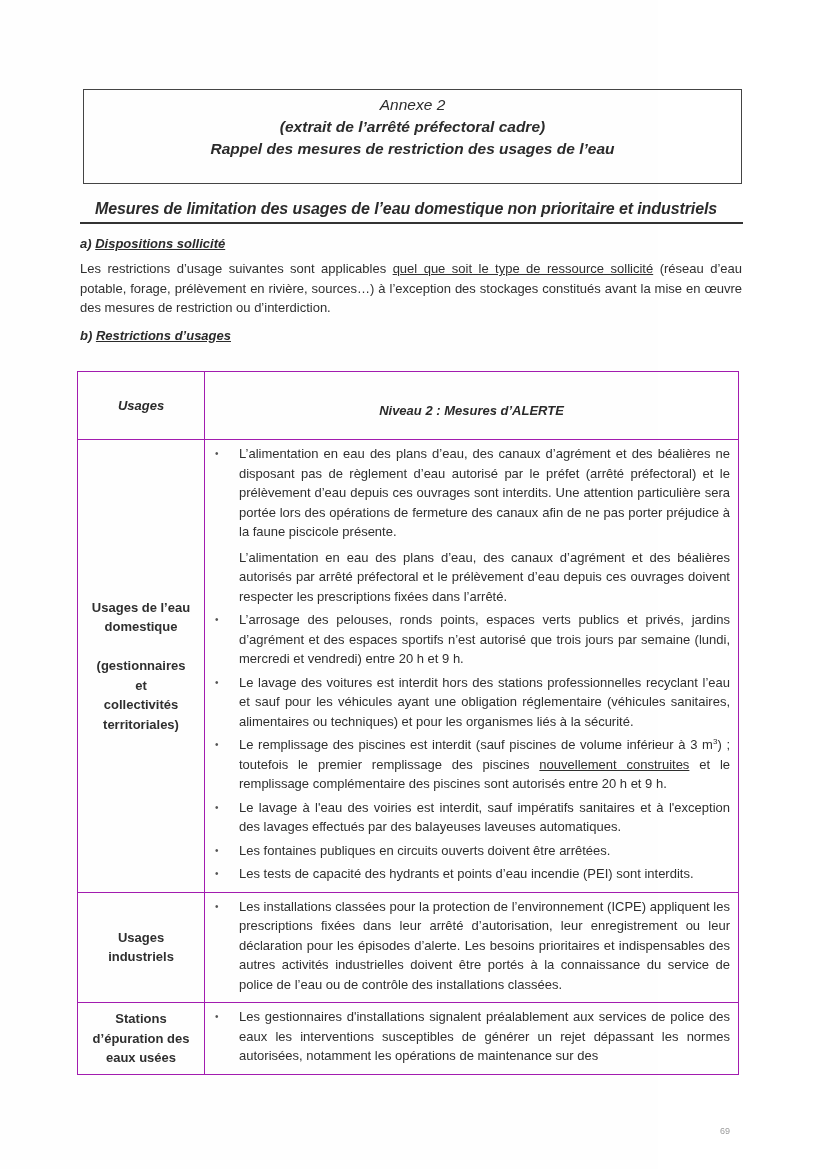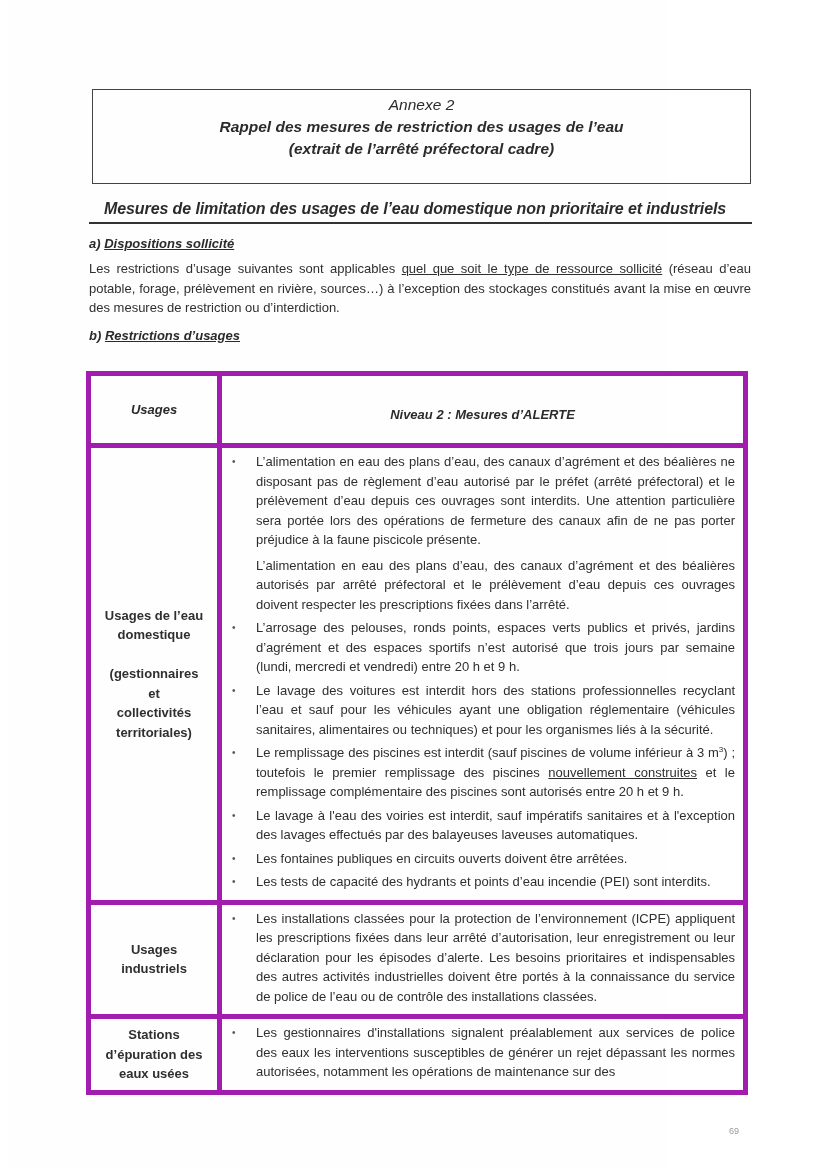--- a/index.html
+++ b/index.html
@@ -1,18 +1,18 @@
 <!DOCTYPE html>
 <html><head>
 <meta charset="utf-8">
 <style>
   html, body { margin: 0; padding: 0; background: #ffffff; }
   body { width: 826px; height: 1169px; position: relative; overflow: hidden;
          font-family: "Liberation Sans", "DejaVu Sans", sans-serif; color: #2a2a2a; }
-  .page { position: absolute; left: 0; top: 0; width: 658px; height: 1169px; background: #fefefe; margin-left: 9px; }
+  .page { position: absolute; left: 0; top: 0; width: 658px; height: 1169px; background: #fefefe; }
 
   .title-box { position: absolute; left: 83px; top: 89px; width: 659px; height: 95px;
                border: 1px solid #444; text-align: center; font-style: italic; font-weight: bold;
                color: #2b2b2b; font-size: 15.5px; line-height: 22px; padding-top: 4px; box-sizing: border-box; }
   .title-box div { white-space: nowrap; }
   .title-box .t1 { font-weight: normal; font-style: italic; }
 
   .section-title { position: absolute; left: 95px; top: 200px; font-style: italic; font-weight: bold;
                    font-size: 16px; color: #2b2b2b; white-space: nowrap; letter-spacing: -0.1px; }
   .section-rule { position: absolute; left: 80px; top: 222px; width: 663px; height: 2px; background: #333; }
@@ -20,21 +20,21 @@
   .sub-a { position: absolute; left: 80px; top: 236px; font-size: 13px; font-style: italic; font-weight: bold; color: #2b2b2b; }
   .sub-b { position: absolute; left: 80px; top: 328px; font-size: 13px; font-style: italic; font-weight: bold; color: #2b2b2b; }
   .sub-a u, .sub-b u { text-decoration: underline; }
 
   .para { position: absolute; left: 80px; top: 259px; width: 662px; font-size: 13px; line-height: 19.5px;
           text-align: justify; color: #2f2f2f; }
   .para u { text-decoration: underline; }
 
   table.rt { position: absolute; left: 77px; top: 371px; width: 662px; border-collapse: collapse;
              font-size: 13px; color: #2f2f2f; }
-  table.rt td, table.rt th { border: 5px solid #a21caf; vertical-align: middle; }
+  table.rt td, table.rt th { border: 1px solid #a21caf; vertical-align: middle; }
   table.rt th { height: 55px; font-style: italic; font-weight: bold; font-size: 13px; color: #2b2b2b; }
   th.c1 { width: 124px; }
   th.c2 { text-align: center; vertical-align: top; padding-top: 11px; }
   td.usage { text-align: center; line-height: 19.5px; padding: 0 4px; font-weight: bold; }
   td.rules { padding: 4px 8px 4px 8px; vertical-align: top; }
   ul.bl { margin: 0; padding: 0; list-style: none; }
   ul.bl li { position: relative; padding-left: 26px; line-height: 19.5px; text-align: justify; margin-bottom: 4px; }
   ul.bl li .dot { position: absolute; left: 2px; top: 0; font-size: 10px; color: #555; }
   ul.bl li p { margin: 0 0 4px 0; }
   ul.bl li p + p { margin-top: 6px; }
@@ -43,22 +43,22 @@
 
   .pagenum { position: absolute; left: 720px; top: 1126px; font-size: 9px; color: #9a9a9a; }
 </style>
 </head>
 <body>
 
 <div class="page">
 
   <div class="title-box">
     <div class="t1">Annexe 2</div>
+    <div>(extrait de l’arrêté préfectoral cadre)</div>
     <div>Rappel des mesures de restriction des usages de l’eau</div>
-    <div>(extrait de l’arrêté préfectoral cadre)</div>
   </div>
 
   <div class="section-title">Mesures de limitation des usages de l’eau domestique non prioritaire et industriels</div>
   <div class="section-rule"></div>
 
   <div class="sub-a">
     <span>a) </span><u>Dispositions sollicité</u>
   </div>
 
   <div class="para">

